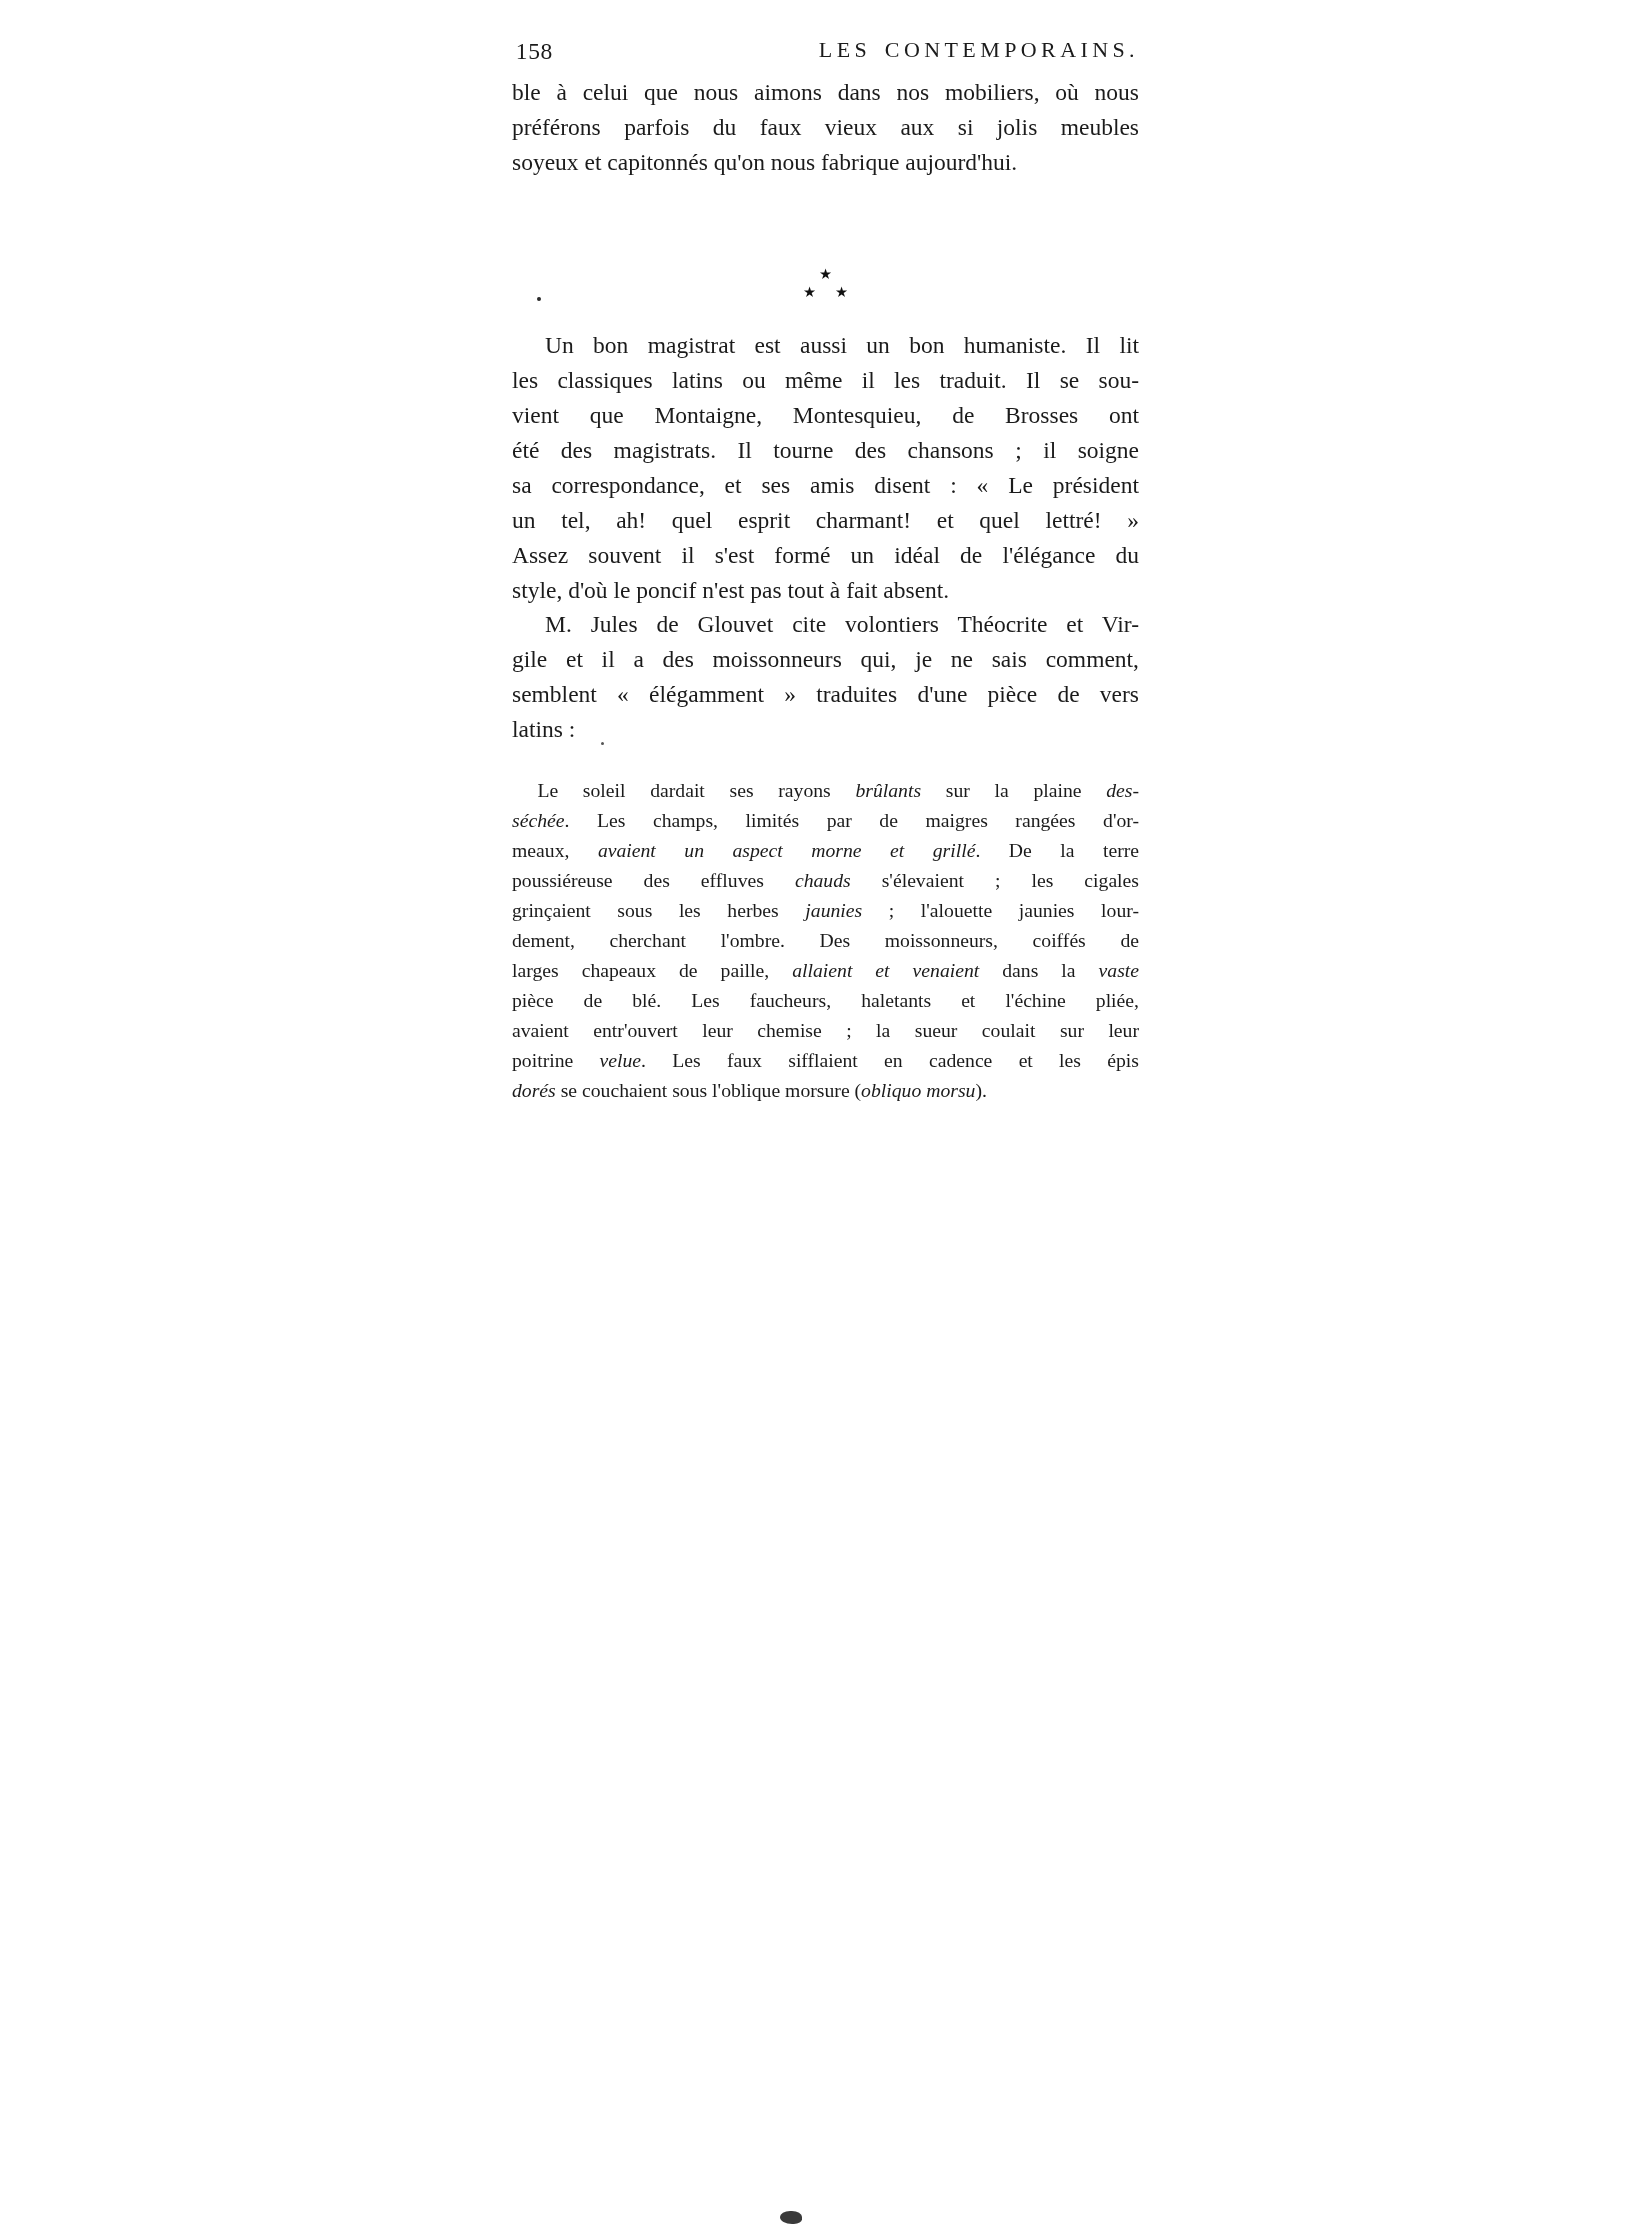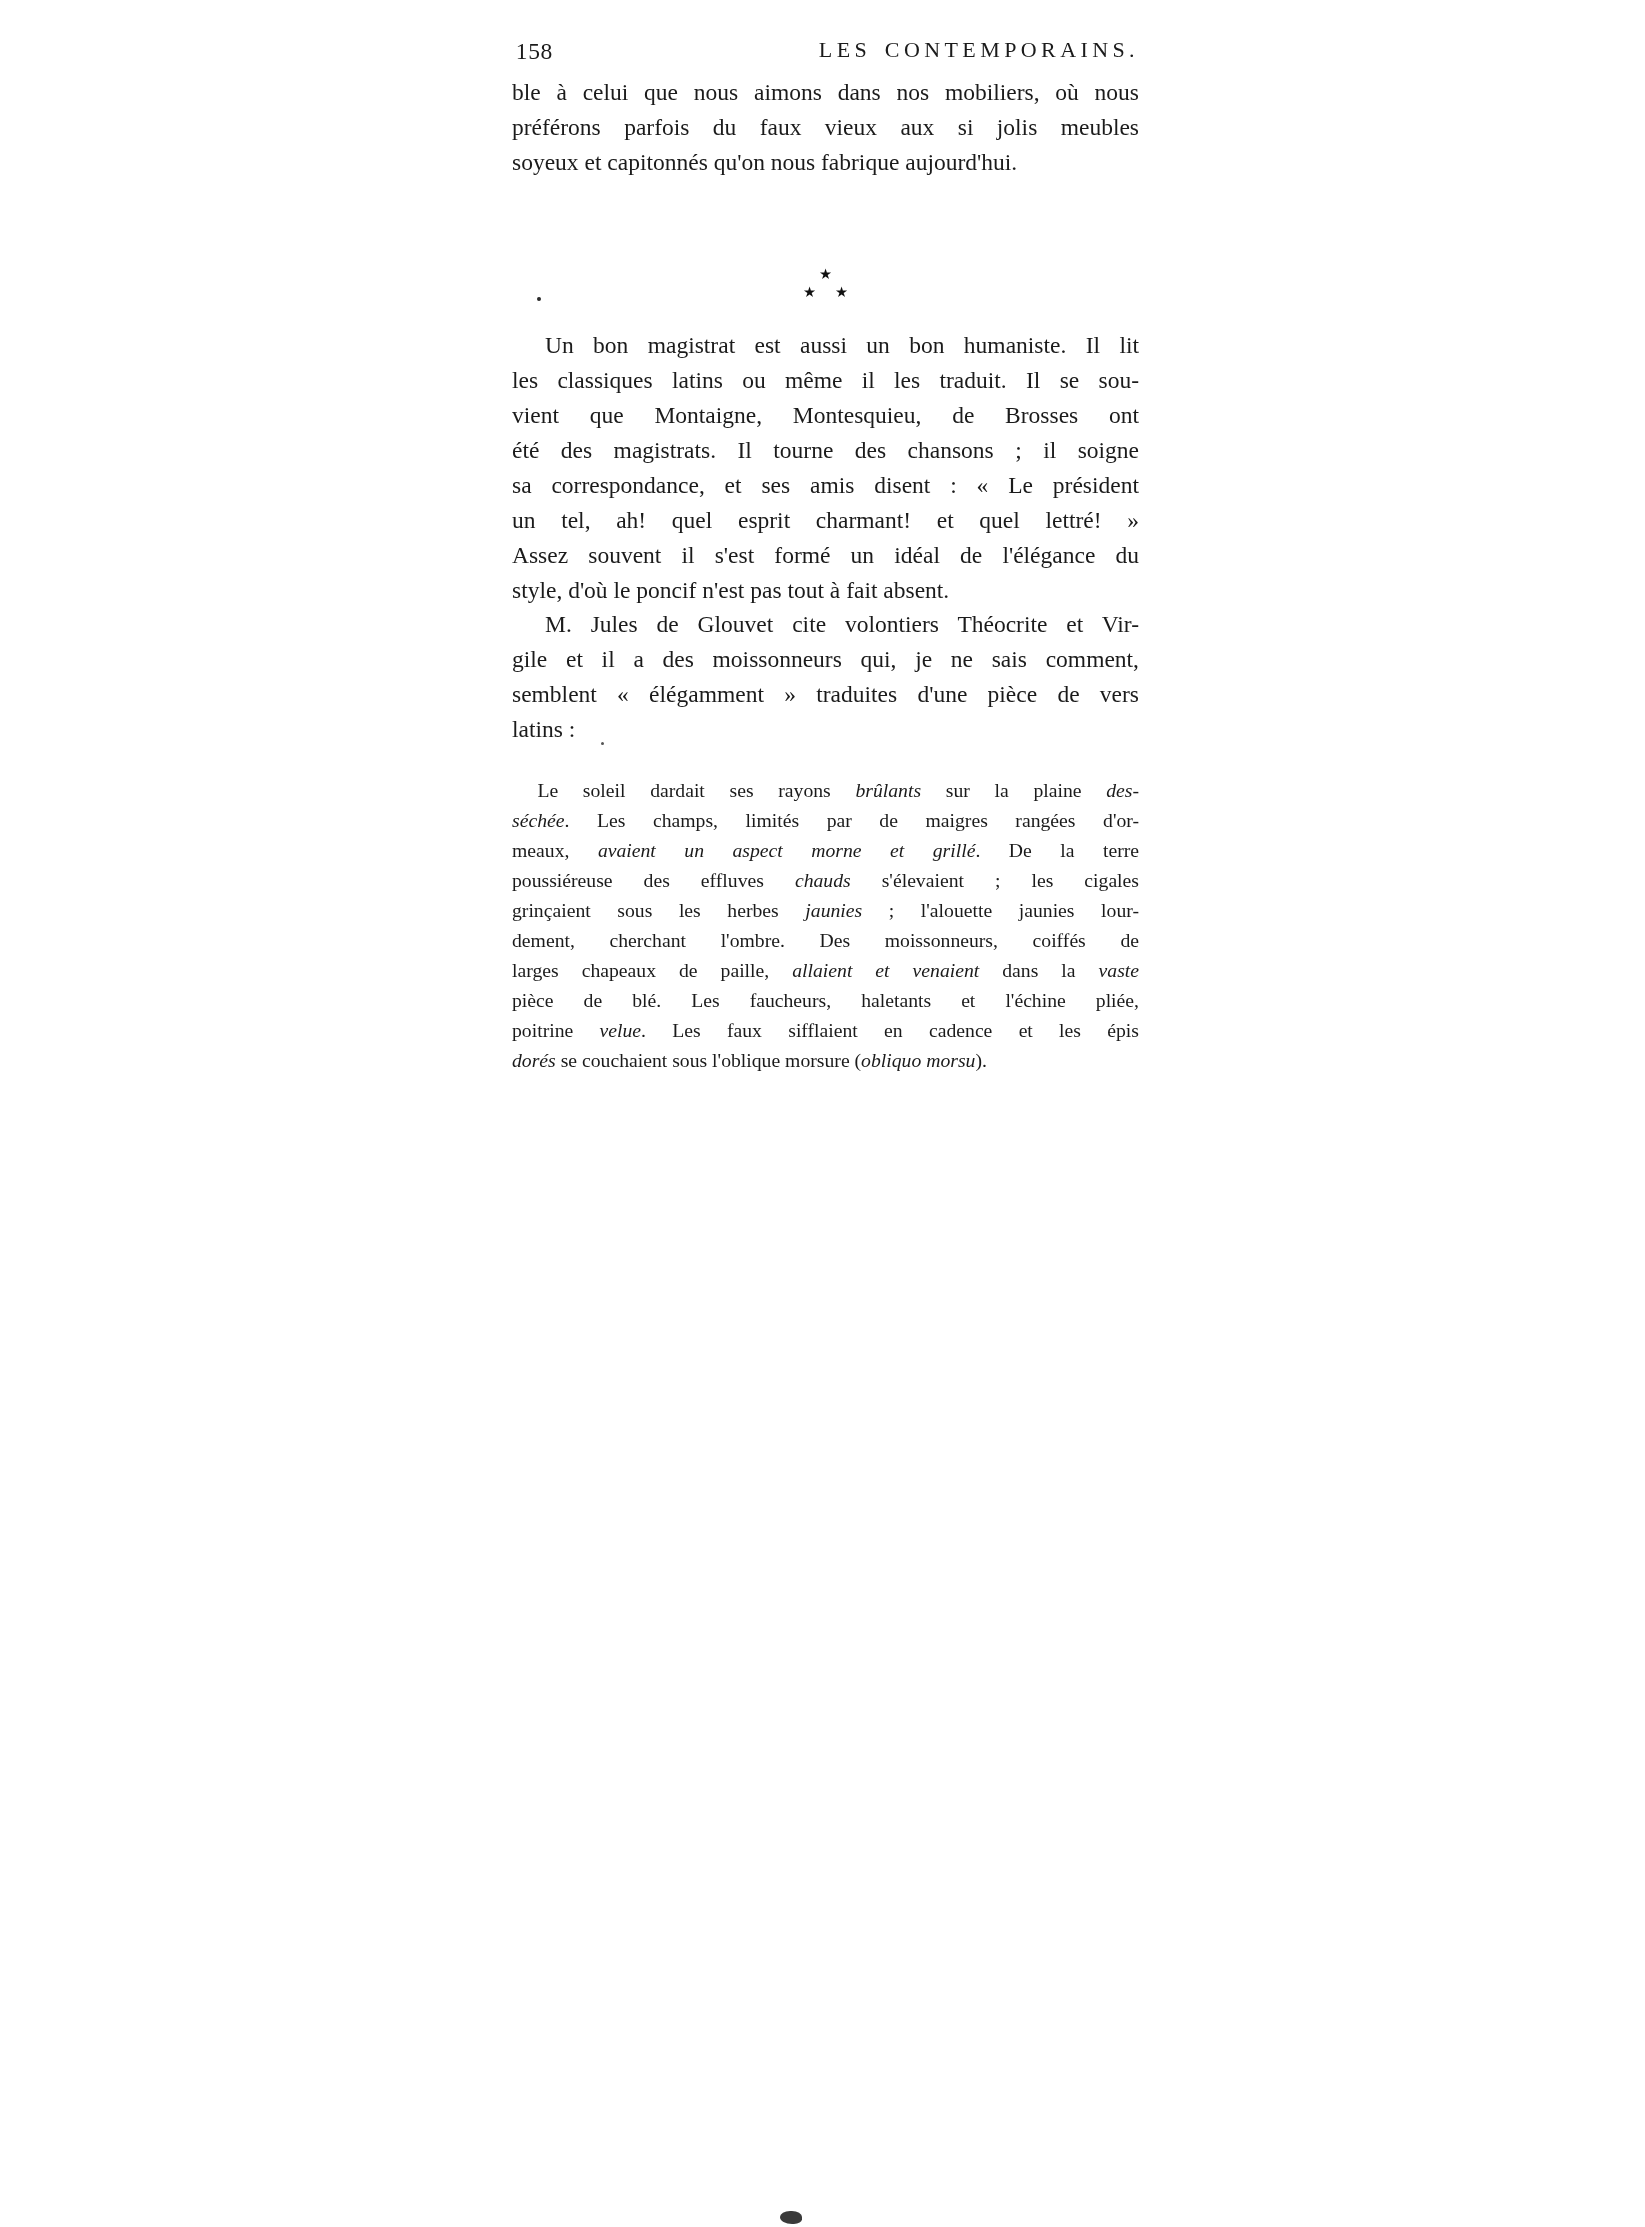--- a/index.html
+++ b/index.html
@@ -150,20 +150,21 @@
 
   <div class="quote">
       <div class="line" style="text-indent: 25.4px;"><span>Le soleil dardait ses rayons </span><span class="it">brûlants</span><span> sur la plaine </span><span class="it">des-</span></div>
       <div class="line"><span class="it">séchée</span><span>. Les champs, limités par de maigres rangées d'or-</span></div>
       <div class="line"><span>meaux, </span><span class="it">avaient un aspect morne et grillé</span><span>. De la terre</span></div>
       <div class="line"><span>poussiéreuse des effluves </span><span class="it">chauds</span><span> s'élevaient ; les cigales</span></div>
       <div class="line"><span>grinçaient sous les herbes </span><span class="it">jaunies</span><span> ; l'alouette jaunies lour-</span></div>
       <div class="line"><span>dement, cherchant l'ombre. Des moissonneurs, coiffés de</span></div>
       <div class="line"><span>larges chapeaux de paille, </span><span class="it">allaient et venaient</span><span> dans la </span><span class="it">vaste</span></div>
       <div class="line"><span>pièce de blé. Les faucheurs, haletants et l'échine pliée,</span></div>
+      <div class="line"><span>avaient entr'ouvert leur chemise ; la sueur coulait sur leur</span></div>
       <div class="line"><span>poitrine </span><span class="it">velue</span><span>. Les faux sifflaient en cadence et les épis</span></div>
       <div class="line line-last"><span class="it">dorés</span><span> se couchaient sous l'oblique morsure (</span><span class="it">obliquo morsu</span><span>).</span></div>
     </div>
 
   <div class="ink-smudge"></div>
 
 </div>
 
 
 </body></html>

